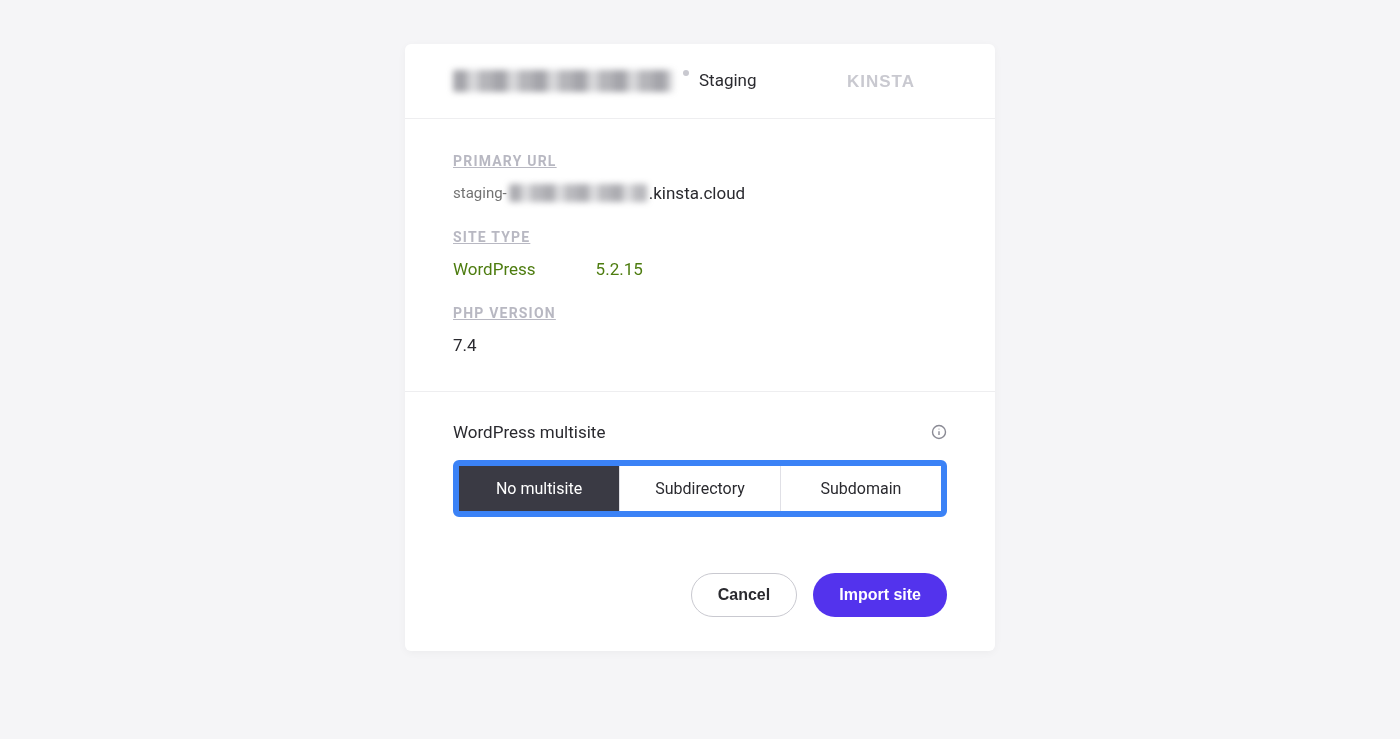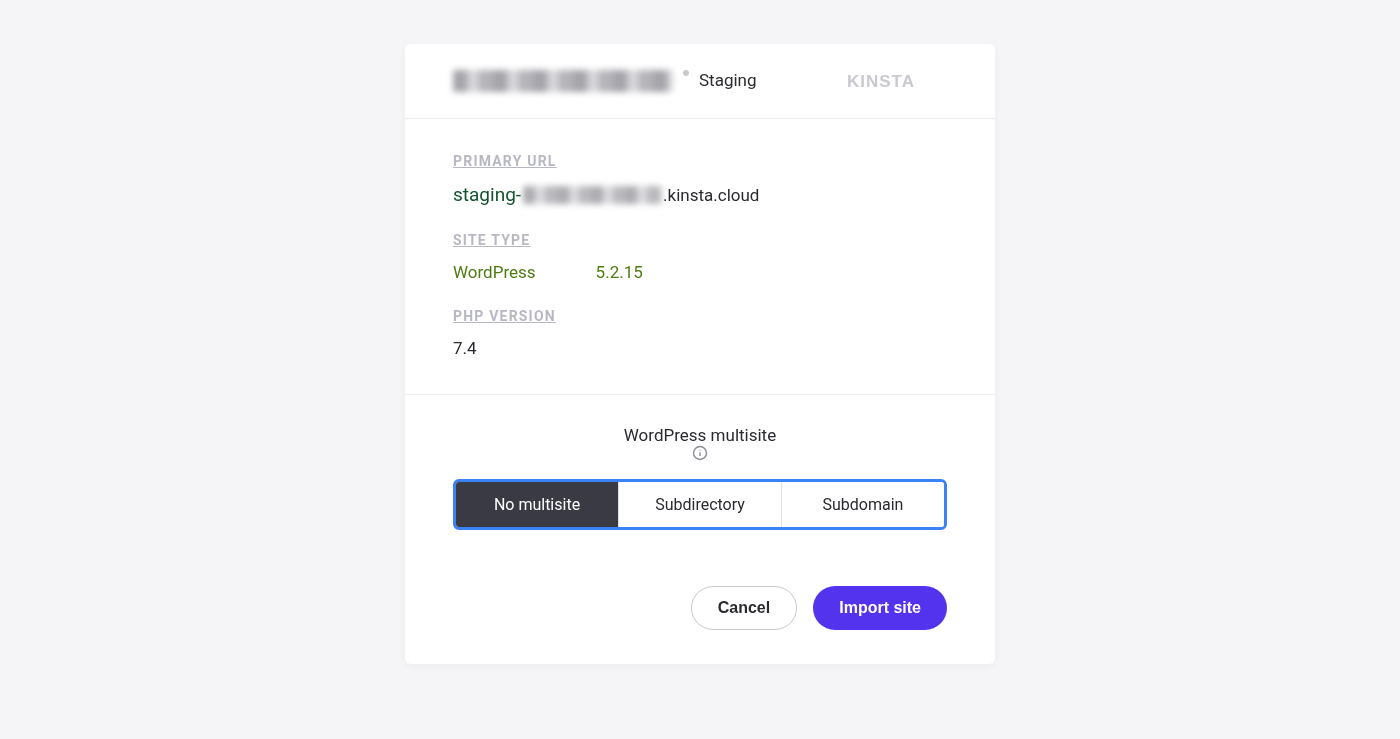--- a/index.html
+++ b/index.html
@@ -81,22 +81,22 @@
     }
     .field-value {
       font-size: 17px;
       color: #2a2a2f;
     }
     .url-row {
       display: flex;
       align-items: center;
     }
     .url-prefix {
-      font-size: 19px;
-      color: #14532d;
+      font-size: 15px;
+      color: #737373;
     }
     .url-pixelated {
       display: inline-block;
       width: 138px;
       height: 18px;
       margin: 0 2px;
       background:
         repeating-linear-gradient(90deg,
           rgba(90,90,100,0.5) 0 12px,
           rgba(90,90,100,0.22) 12px 22px,
@@ -117,37 +117,36 @@
     }
     .card-section {
       border-top: 1px solid #eeeef0;
       padding: 30px 48px 28px 48px;
     }
     .multisite-header {
       display: flex;
       align-items: center;
       justify-content: space-between;
       margin-bottom: 18px;
-      flex-direction: column;
     }
     .multisite-title {
       font-size: 17px;
       color: #2a2a2f;
     }
     .info-icon {
       width: 16px;
       height: 16px;
       display: flex;
       align-items: center;
       justify-content: center;
       color: #8a8a94;
     }
     .segmented {
       display: flex;
-      border: 3px solid #3b82f6;
+      border: 6px solid #3b82f6;
       border-radius: 6px;
       overflow: hidden;
     }
     .segment {
       flex: 1;
       text-align: center;
       padding: 13px 0;
       font-size: 16px;
       cursor: pointer;
       background: #ffffff;

